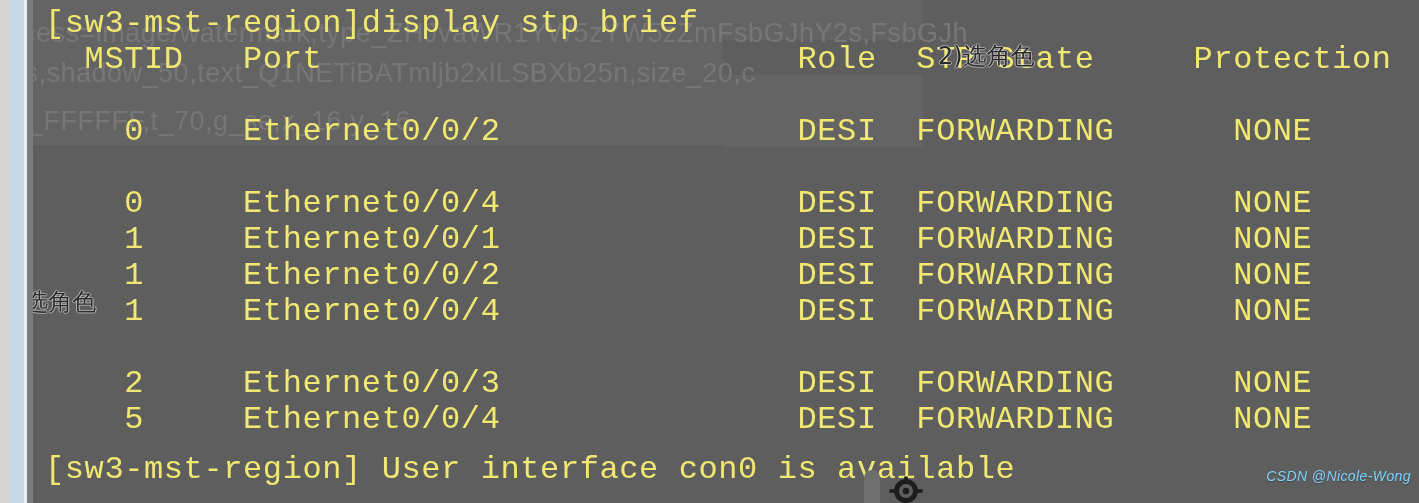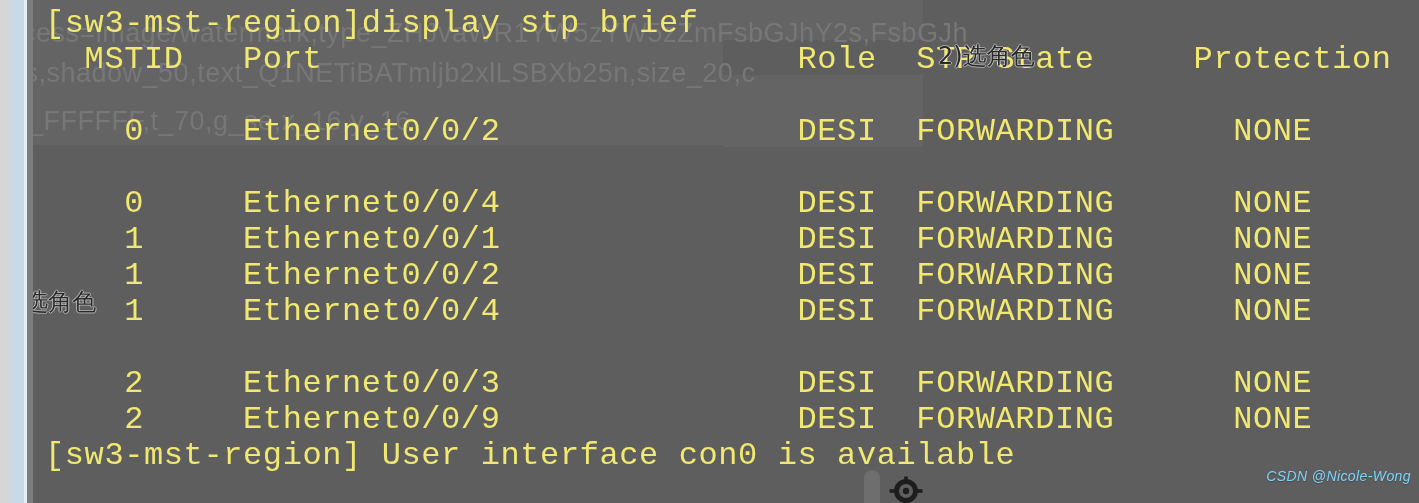--- a/index.html
+++ b/index.html
@@ -178,23 +178,23 @@
     <div class="screen">
       <div class="line" style="top:6px;">[sw3-mst-region]display stp brief</div>
       <div class="line" style="top:42px;">  MSTID   Port                        Role  STP State     Protection</div>
 
       <div class="line" style="top:114px;">    0     Ethernet0/0/2               DESI  FORWARDING      NONE</div>
       <div class="line" style="top:186px;">    0     Ethernet0/0/4               DESI  FORWARDING      NONE</div>
       <div class="line" style="top:222px;">    1     Ethernet0/0/1               DESI  FORWARDING      NONE</div>
       <div class="line" style="top:258px;">    1     Ethernet0/0/2               DESI  FORWARDING      NONE</div>
       <div class="line" style="top:294px;">    1     Ethernet0/0/4               DESI  FORWARDING      NONE</div>
       <div class="line" style="top:366px;">    2     Ethernet0/0/3               DESI  FORWARDING      NONE</div>
-      <div class="line" style="top:402px;">    2     Ethernet0/0/9               DESI  FORWARDING      NONE</div>
-
-      <div class="line" style="top:438px;">[sw3-mst-region] User interface con0 is available</div>
+      <div class="line" style="top:402px;">    5     Ethernet0/0/4               DESI  FORWARDING      NONE</div>
+
+      <div class="line" style="top:452px;">[sw3-mst-region] User interface con0 is available</div>
     </div>
 
     <div class="annot annot-left">)选角色</div>
     <div class="annot annot-right">2)选角色</div>
 
     <div class="cursor-bar"></div>
 
     <div class="target-icon">
       <svg viewBox="0 0 34 30" width="34" height="30" aria-hidden="true">
         <circle cx="17" cy="15" r="9.5" fill="none" stroke="#1d1d1d" stroke-width="5"></circle>

